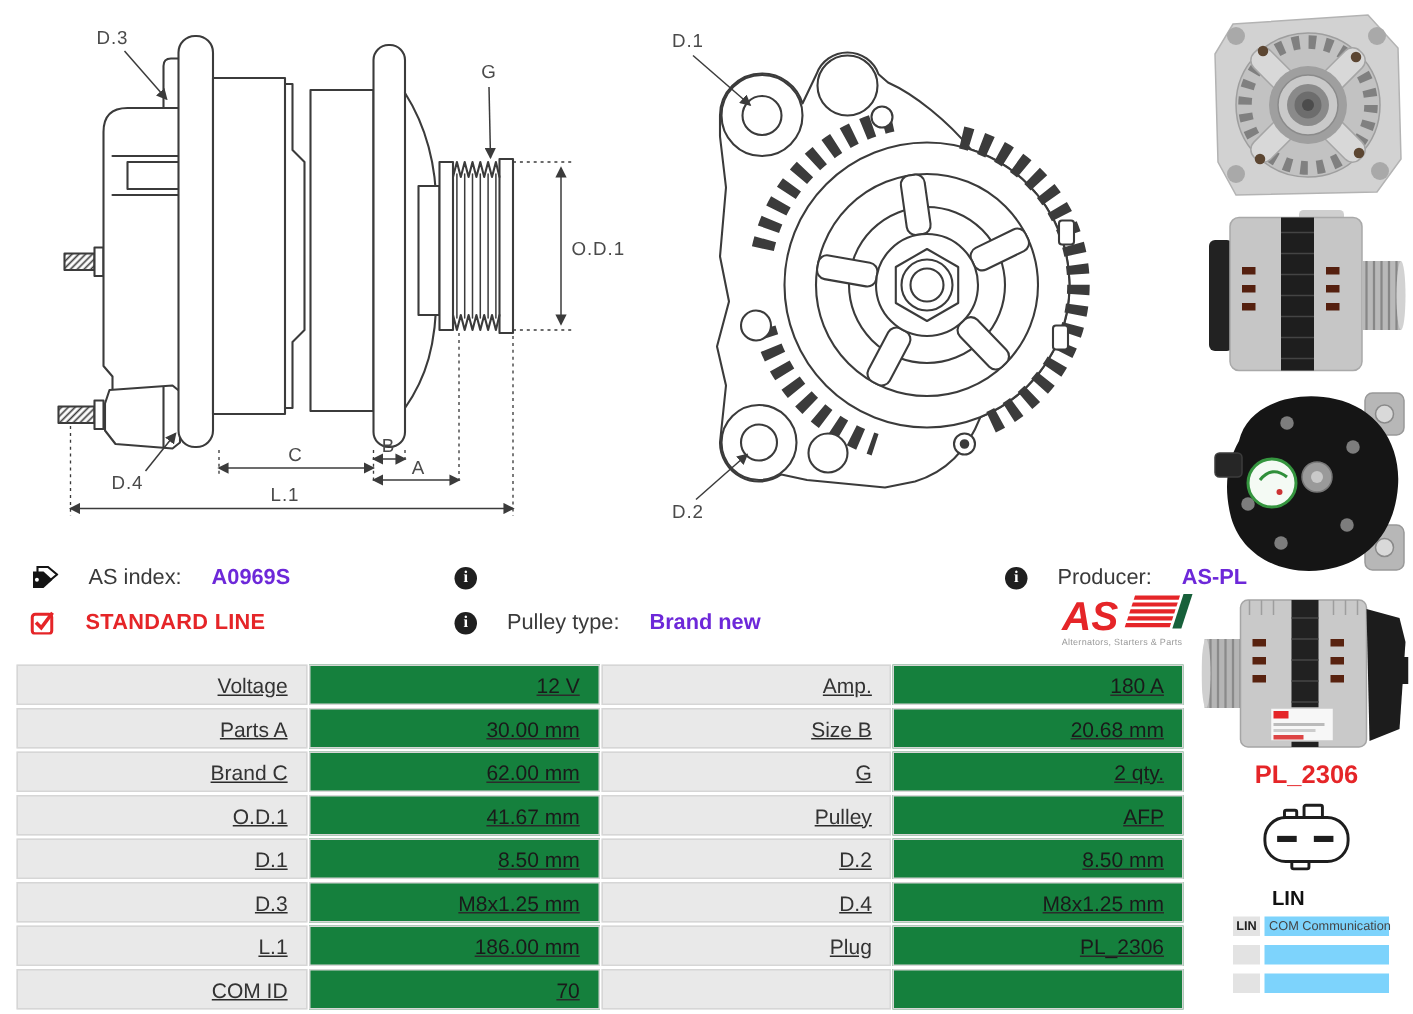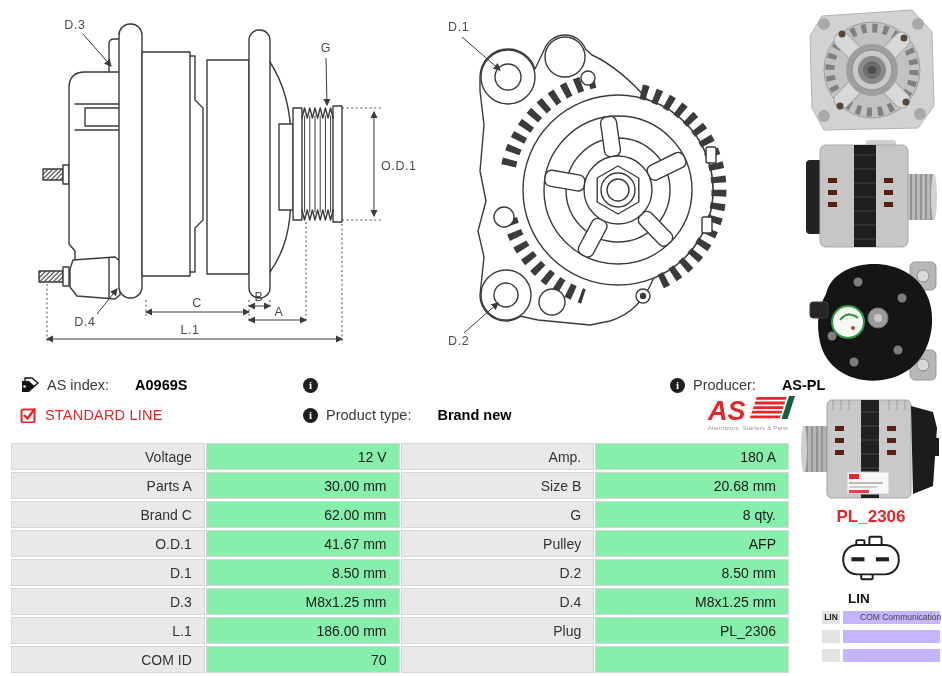--- a/index.html
+++ b/index.html
@@ -1,37 +1,37 @@
 <!DOCTYPE html>
 <html style="--accent-red: #e52528; --logo-green: #17603a; --table-label-bg: #e9e9e9; --drawing-line: #3b3b3b;"><head>
 <meta charset="utf-8">
 <style>
   html,body{margin:0;padding:0;background:#fff;}
   body{width:942px;height:676px;position:relative;overflow:hidden;
        font-family:"Liberation Sans","DejaVu Sans",sans-serif;color:#2b2b2b;}
   .abs{position:absolute;}
-  .info-line{display:flex;align-items:center;gap:8px;height:18px;font-size:14.5px;color:#3a3a3a;white-space:nowrap;}
-  .info-line b{color:#000000;margin-left:18px;}
-  .badge-red{color:var(--accent-red,#e52528);font-weight:normal;letter-spacing:.2px;}
+  .info-line{display:flex;align-items:center;gap:20px;height:18px;font-size:14.5px;color:#3a3a3a;white-space:nowrap;}
+  .info-line b{color:#6d28d9;}
+  .badge-red{color:var(--accent-red,#e52528);font-weight:bold;letter-spacing:.2px;}
   .info-icon{width:15px;height:15px;border-radius:50%;background:#1f1f1f;color:#fff;
              font-family:"Liberation Serif",serif;font-weight:bold;font-size:11px;
              display:inline-flex;align-items:center;justify-content:center;flex:0 0 auto;}
   table.spec{position:absolute;left:10px;top:441px;width:780px;border-collapse:separate;
-             border-spacing:1px 2px;table-layout:fixed;}
+             border-spacing:1px 2px;table-layout:fixed;text-decoration:underline;}
   table.spec td{height:25px;font-size:14px;text-align:right;padding:0 12px 0 0;
                 border:1px solid #d6d6d6;overflow:hidden;white-space:nowrap;}
   td.lbl{background:var(--table-label-bg,#e9e9e9);border-color:#dcdcdc;color:#333;}
-  td.val{background:#86efac;color:#1a1a1a;}
+  td.val{background:#15803d;color:#1a1a1a;}
   .plug-name{font-size:17px;font-weight:bold;color:var(--accent-red,#e52528);text-align:center;}
   .conn-label{font-size:13.5px;font-weight:bold;color:#111;}
   .pin-row{display:flex;gap:3px;margin-bottom:6px;}
   .pin-cell{width:18px;height:13px;background:#e3e3e3;font-size:8.5px;font-weight:bold;
             text-align:center;line-height:13px;color:#222;flex:0 0 auto;}
-  .desc-cell{width:80px;height:13px;background:#c4b5fd;font-size:8.5px;line-height:13px;
-             padding-left:17px;color:#444;white-space:nowrap;}
+  .desc-cell{width:80px;height:13px;background:#7dd3fc;font-size:8.5px;line-height:13px;
+             padding-left:3px;color:#444;white-space:nowrap;}
   svg text{font-family:"Liberation Sans","DejaVu Sans",sans-serif;}
 </style>
 </head>
 <body>
 
 <svg class="abs" style="left:27px;top:8px" width="392" height="350" viewBox="0 0 392 350">
   <defs>
     <marker id="ah-s" viewBox="0 0 10 10" refX="8.5" refY="5" markerWidth="7.5" markerHeight="7.5" orient="auto-start-reverse">
       <path d="M0,0L10,5L0,10z" fill="#3b3b3b"></path>
     </marker>
@@ -292,21 +292,21 @@
   </svg>
   <span class="badge-red">STANDARD LINE</span>
 </div>
 
 <div class="abs info-line" style="left:303px;top:376px">
   <span class="info-icon">i</span>
 </div>
 
 <div class="abs info-line" style="left:303px;top:406px">
   <span class="info-icon">i</span>
-  <span>Product type:</span>
+  <span>Pulley type:</span>
   <b>Brand new</b>
 </div>
 
 <div class="abs info-line" style="left:670px;top:376px">
   <span class="info-icon">i</span>
   <span>Producer:</span>
   <b>AS-PL</b>
 </div>
 
 <svg class="abs" style="left:702px;top:393px" width="92" height="40" viewBox="0 0 92 40" overflow="visible">
@@ -339,21 +339,21 @@
     <tr>
       <td class="lbl">Parts A</td>
       <td class="val">30.00 mm</td>
       <td class="lbl">Size B</td>
       <td class="val">20.68 mm</td>
     </tr>
     <tr>
       <td class="lbl">Brand C</td>
       <td class="val">62.00 mm</td>
       <td class="lbl">G</td>
-      <td class="val">8 qty.</td>
+      <td class="val">2 qty.</td>
     </tr>
     <tr>
       <td class="lbl">O.D.1</td>
       <td class="val">41.67 mm</td>
       <td class="lbl">Pulley</td>
       <td class="val">AFP</td>
     </tr>
     <tr>
       <td class="lbl">D.1</td>
       <td class="val">8.50 mm</td>

